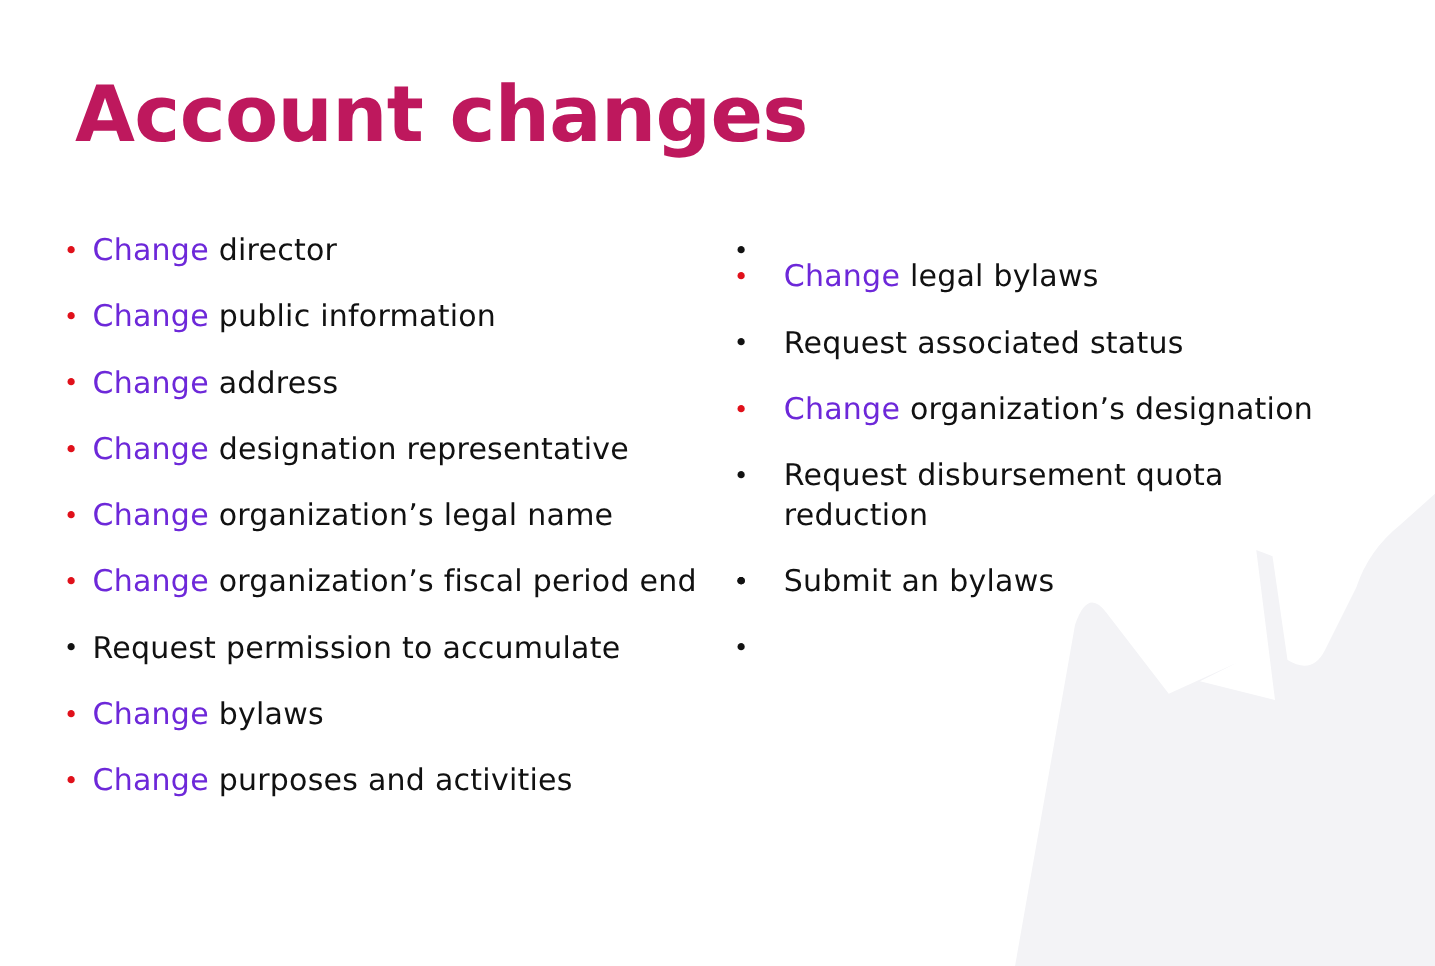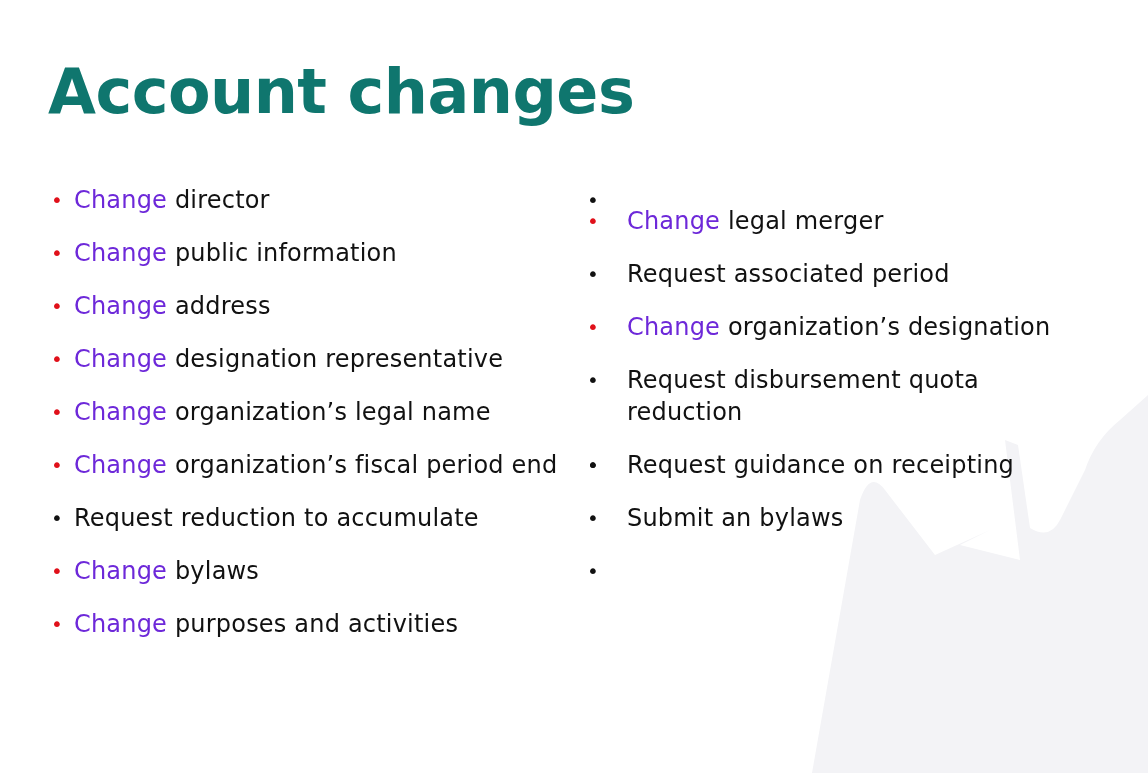--- a/index.html
+++ b/index.html
@@ -24,29 +24,29 @@
     }
     .watermark {
       position: absolute;
       left: 0; top: 0;
       width: 1148px;
       height: 773px;
       pointer-events: none;
     }
     .title {
       position: absolute;
-      left: 48px;
+      left: 60px;
       top: 52px;
       margin: 0;
       font-family: "DejaVu Sans", sans-serif;
       font-weight: bold;
       font-size: 62px;
       letter-spacing: -0.5px;
       line-height: 80px;
-      color: #0f766e;
+      color: #be185d;
     }
     .col {
       position: absolute;
       top: 184px;
       margin: 0;
       padding: 0;
       list-style: none;
     }
     .col.left { left: 50px; width: 510px; }
     .col.right { left: 586px; width: 520px; }
@@ -110,51 +110,51 @@
     <li class="item">
       <span class="bullet red">•</span><span class="verb">Change</span><span> designation representative</span>
     </li>
     <li class="item">
       <span class="bullet red">•</span><span class="verb">Change</span><span> organization’s legal name</span>
     </li>
     <li class="item">
       <span class="bullet red">•</span><span class="verb">Change</span><span> organization’s fiscal period end</span>
     </li>
     <li class="item">
-      <span class="bullet black">•</span><span>Request reduction to accumulate</span>
+      <span class="bullet black">•</span><span>Request permission to accumulate</span>
     </li>
     <li class="item">
       <span class="bullet red">•</span><span class="verb">Change</span><span> bylaws</span>
     </li>
     <li class="item">
       <span class="bullet red">•</span><span class="verb">Change</span><span> purposes and activities</span>
     </li>
   </ul>
 
   <ul class="col right">
     <li class="item">
       <span class="bullet black">•</span>
     </li>
     <li class="item">
-      <span class="bullet red">•</span><span class="verb">Change</span><span> legal merger</span>
+      <span class="bullet red">•</span><span class="verb">Change</span><span> legal bylaws</span>
     </li>
     <li class="item">
-      <span class="bullet black">•</span><span>Request associated period</span>
+      <span class="bullet black">•</span><span>Request associated status</span>
     </li>
     <li class="item">
       <span class="bullet red">•</span><span class="verb">Change</span><span> organization’s designation</span>
     </li>
     <li class="item" style="width:400px;">
       <span class="bullet black">•</span><span>Request disbursement quota reduction</span>
     </li>
     <li class="item">
       <span class="bullet black">•</span>
     </li>
     <li class="item">
-      <span class="bullet black">•</span><span>Request guidance on receipting</span>
+      <span class="bullet black">•</span>
     </li>
     <li class="item">
       <span class="bullet black">•</span><span>Submit an bylaws</span>
     </li>
     <li class="item">
       <span class="bullet black">•</span>
     </li>
   </ul>
 
 </div>

